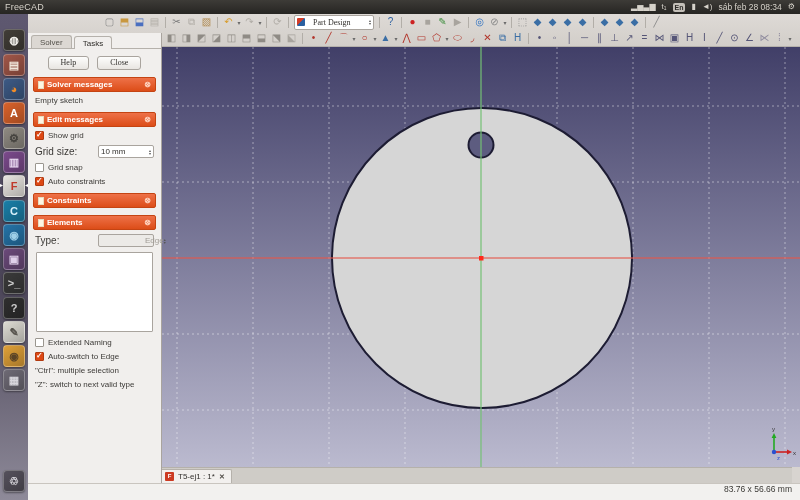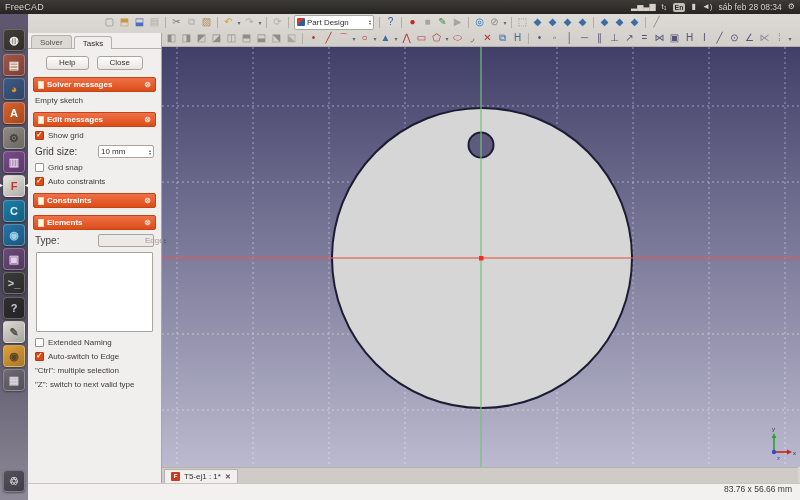--- a/index.html
+++ b/index.html
@@ -20,21 +20,21 @@
   .toolbar-strip{position:absolute;left:28px;top:14px;width:772px;height:33px;z-index:2;
                  background:linear-gradient(#dedad6,#d2cec9);border-bottom:1px solid #b5b1ab;box-sizing:border-box;}
   .tb-row{display:flex;align-items:center;height:16px;}
   .tb-row1{padding-left:74px;}
   .tb-row2{padding-left:136px;}
   .tb-btn{width:15px;height:14px;line-height:14px;text-align:center;font-size:10px;
           border-radius:2px;cursor:default;flex:0 0 auto;}
   .tb-caret{font-size:6px;color:#6a6a6a;width:6px;text-align:center;flex:0 0 auto;}
   .tb-sep{width:1px;height:11px;background:#b2aea8;margin:0 3px;flex:0 0 auto;}
   .wb-select{display:inline-flex;align-items:center;height:13px;width:74px;background:#fff;
-             border:1px solid #a9a49e;border-radius:2px;margin:0 2px;padding:0 2px;gap:2px;flex:0 0 auto;}
+             border:1px solid #a9a49e;border-radius:2px;margin:0 2px;padding:0 2px;gap:8px;flex:0 0 auto;font-family:Liberation Serif, serif;}
   .wb-icon{width:8px;height:8px;background:linear-gradient(135deg,#d23c28 50%,#2b5fa0 50%);border-radius:1px;}
   .wb-text{font-size:8px;color:#33312e;white-space:nowrap;flex:1;}
   .wb-arrows{display:flex;flex-direction:column;line-height:3px;font-size:4px;color:#555;}
   .wb-arrows::before{content:"▴";}
   .wb-arrows::after{content:"▾";}
   
   .dock{position:absolute;left:0;top:14px;width:28px;height:486px;z-index:40;
         background:linear-gradient(180deg,#5e5870 0%,#4a4457 55%,#8e8a99 100%);}
   .dock-item{position:absolute;left:3px;width:22px;height:22px;border-radius:4px;
              border:1px solid rgba(255,255,255,.28);box-sizing:border-box;
@@ -50,21 +50,21 @@
                font-size:8px;color:#3c3a37;}
   .panel-titlebar{height:13px;display:flex;align-items:center;padding:0 4px;}
   .panel-title{font-size:8px;color:#4a4843;}
   .panel-float{margin-left:auto;font-size:7px;color:#777;}
   .panel-tabs{height:15px;display:flex;align-items:flex-end;padding-left:3px;border-bottom:1px solid #b5b1ab;}
   .ptab{padding:2px 8px 1px;font-size:8px;background:#dcd8d3;border:1px solid #b5b1ab;
         border-bottom:none;border-radius:3px 3px 0 0;margin-right:2px;color:#55524c;}
   .ptab.active{background:#f1efed;color:#2e2c29;position:relative;top:1px;}
   .panel-body{padding:4px 5px 0;}
   .btn-row{display:flex;justify-content:center;gap:8px;margin:3px 0 7px;}
-  .pbtn{font-family:Liberation Sans, sans-serif;font-size:8px;color:#33312e;
+  .pbtn{font-family:Liberation Serif, serif;font-size:8px;color:#33312e;
         background:linear-gradient(#fdfdfc,#e8e5e1);border:1px solid #a9a49e;border-radius:3px;
         padding:2px 12px;line-height:1;}
   .section{margin-bottom:7px;}
   .sec-header{display:flex;align-items:center;gap:3px;height:13px;padding:0 4px;
               background:linear-gradient(#ee7148,#dc4d18);border:1px solid #c44413;border-radius:2px;
               color:#fff;font-weight:bold;font-size:8px;}
   .sec-file-icon{width:6px;height:8px;background:#fdf6e3;border:1px solid #e8dcc0;box-sizing:border-box;}
   .sec-close{margin-left:auto;font-size:8px;color:#ffd9c8;}
   .sec-body{padding:4px 2px 0;}
   .row{display:flex;align-items:center;margin:0 0 5px;}
@@ -85,21 +85,21 @@
   .arrows::after{content:"▾";}
   .listbox{background:#fff;border:1px solid #a9a49e;border-radius:1px;margin:0 1px 6px;}
   .listbox.h-constraints{height:62px;}
   .listbox.h-elements{height:78px;}
   .hint{font-size:8px;margin:0 0 5px;color:#3c3a37;}
   
   .viewport{position:absolute;left:162px;top:47px;width:638px;height:420px;z-index:1;
             background:linear-gradient(180deg,#413f68 0%,#bbbacf 100%);}
   .viewport svg{display:block;}
   
-  .doc-tabbar{position:absolute;left:160px;top:467px;width:638px;height:16px;z-index:3;
+  .doc-tabbar{position:absolute;left:154px;top:467px;width:638px;height:16px;z-index:3;
               background:#cfccc7;border-top:1px solid #b5b1ab;box-sizing:border-box;
               display:flex;align-items:stretch;}
   .doc-tab{display:flex;align-items:center;gap:4px;background:#f2f0ee;border:1px solid #b5b1ab;
            border-bottom:none;margin:1px 0 0 4px;padding:0 6px;border-radius:2px 2px 0 0;}
   .doc-tab-icon{width:9px;height:9px;background:#cc3a22;border-radius:1px;color:#fff;font-size:6px;
                 line-height:9px;text-align:center;font-weight:bold;}
   .doc-tab-label{font-size:8px;color:#33312e;white-space:nowrap;}
   .doc-tab-close{font-size:7px;color:#55524c;font-weight:bold;}
   
   .statusbar{position:absolute;left:28px;top:483px;width:772px;height:17px;z-index:3;

